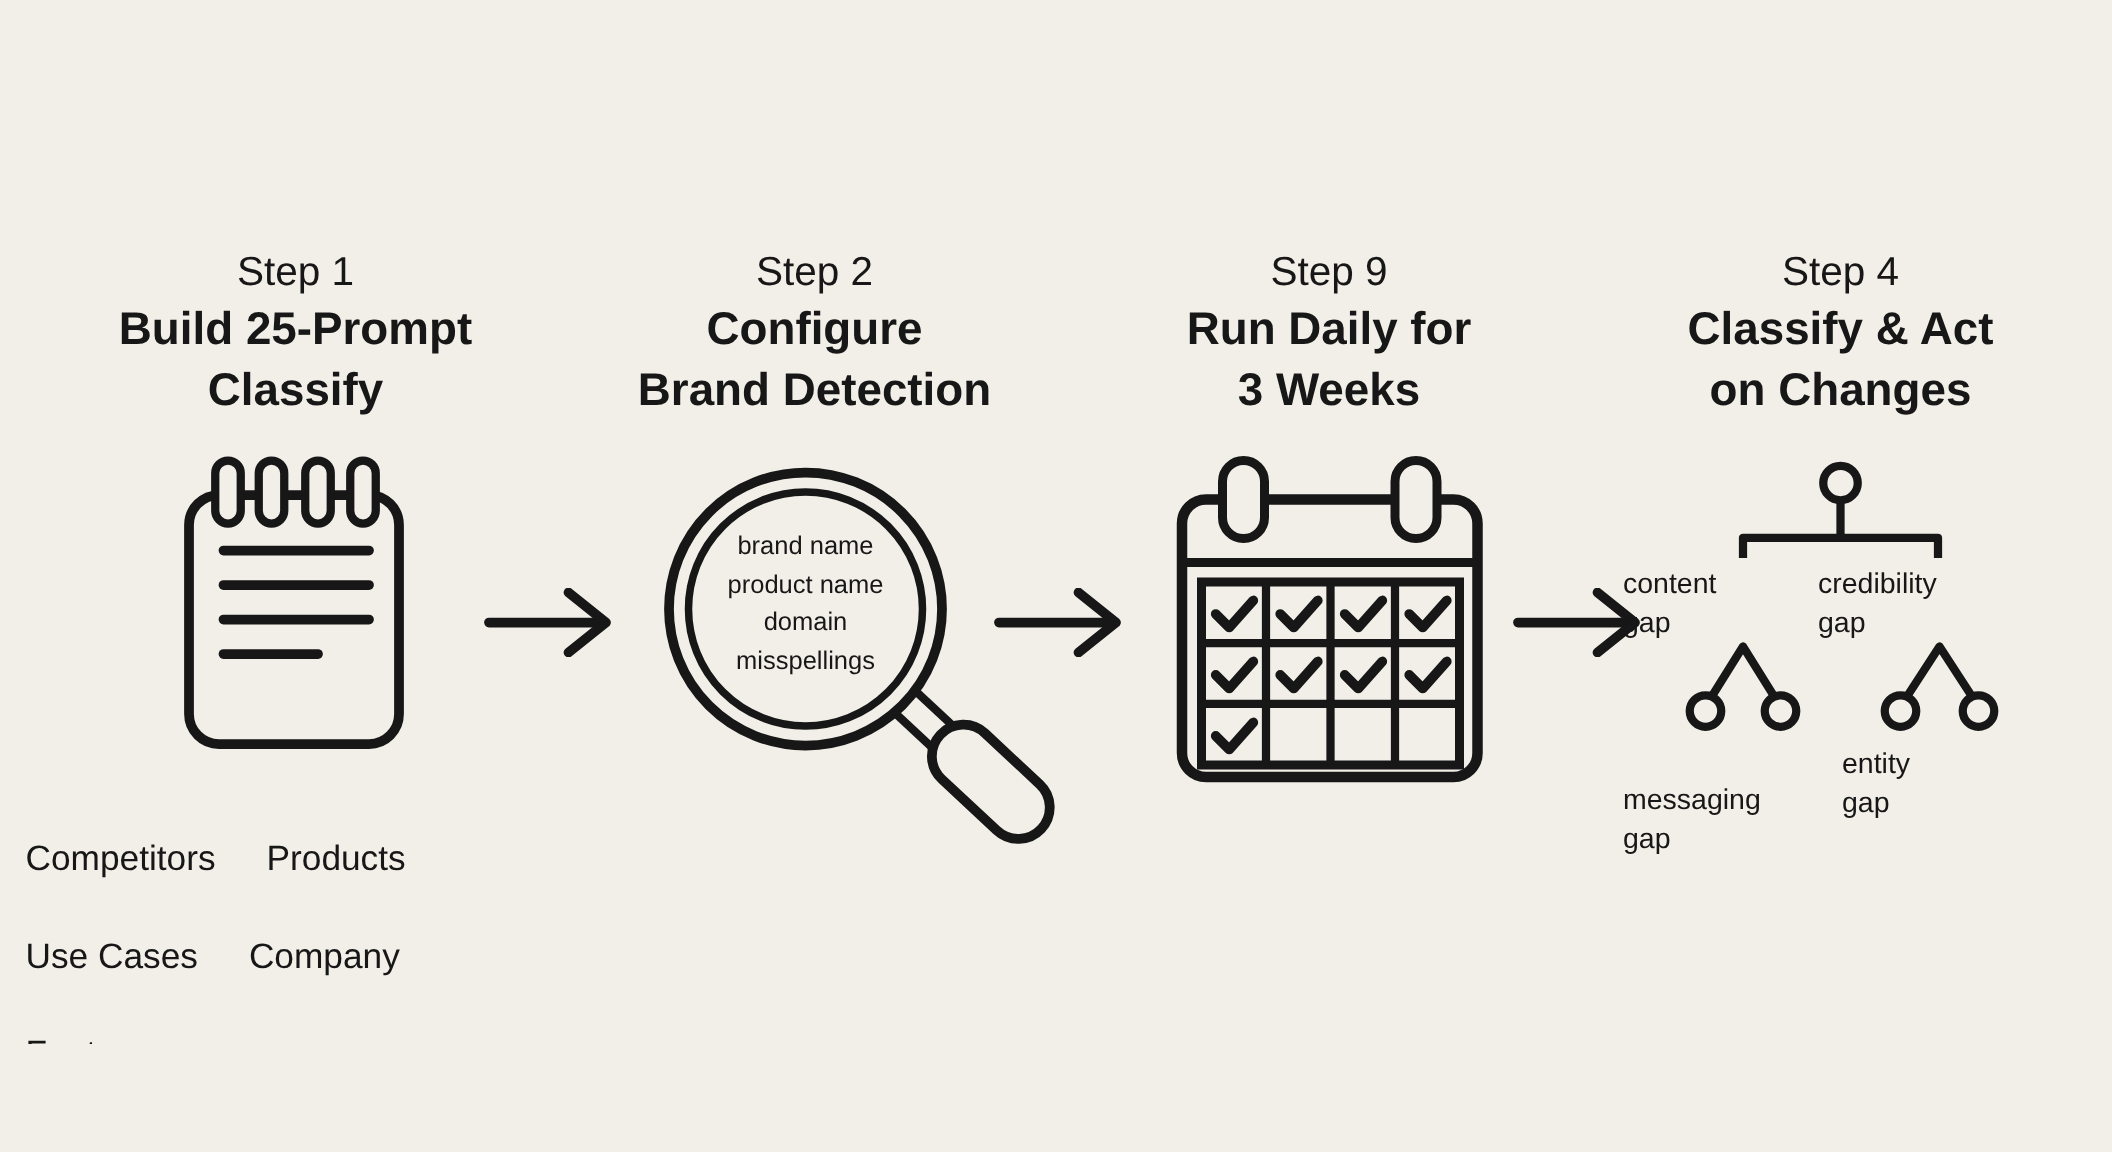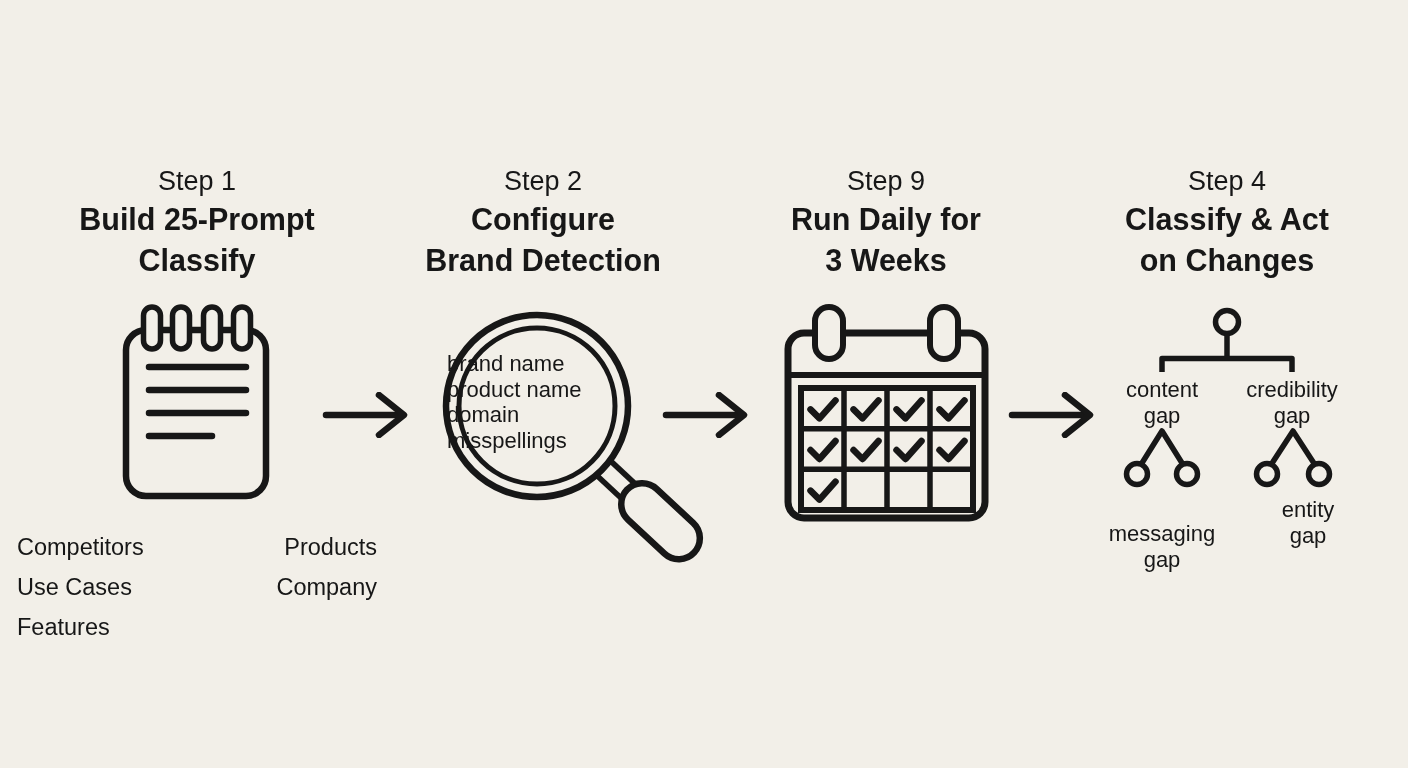--- a/index.html
+++ b/index.html
@@ -14,28 +14,28 @@
     overflow:hidden;
   }
   .abs { position:absolute; }
   .step-header { width:380px; text-align:center; }
   .kicker { font-size:27px; font-weight:400; line-height:36px; }
   .title-line { font-size:30.5px; font-weight:700; line-height:41px; }
   svg.icon { display:block; color:var(--ink); }
   svg.icon * { vector-effect:none; }
   .fill-bg { fill:var(--bg); }
   .tags { width:360px; text-align:center; font-size:23.5px; }
-  .tag-row { display:flex; justify-content:space-between; gap:34px; line-height:40px; }
+  .tag-row { display:flex; justify-content:flex-start; gap:34px; line-height:40px;margin-top:25px; }
   .lens-terms {
-    width:180px; 
-    font-size:22px; line-height:25.5px; font-weight:400;
+    width:180px; text-align:center;
+    font-size:17px; line-height:25.5px; font-weight:400;
   }
   .tree-label {
-    width:160px; text-align:center;
-    font-size:22px; line-height:26px; font-weight:400;
+    width:160px; text-align:left;
+    font-size:19px; line-height:26px; font-weight:400;
   }
 </style>
 </head>
 <body>
 
 <div class="canvas">
 
   <div class="abs step-header" style="left:7px; top:163px;">
     <div class="kicker">Step 1</div>
     <div class="title-line">Build 25-Prompt</div>

